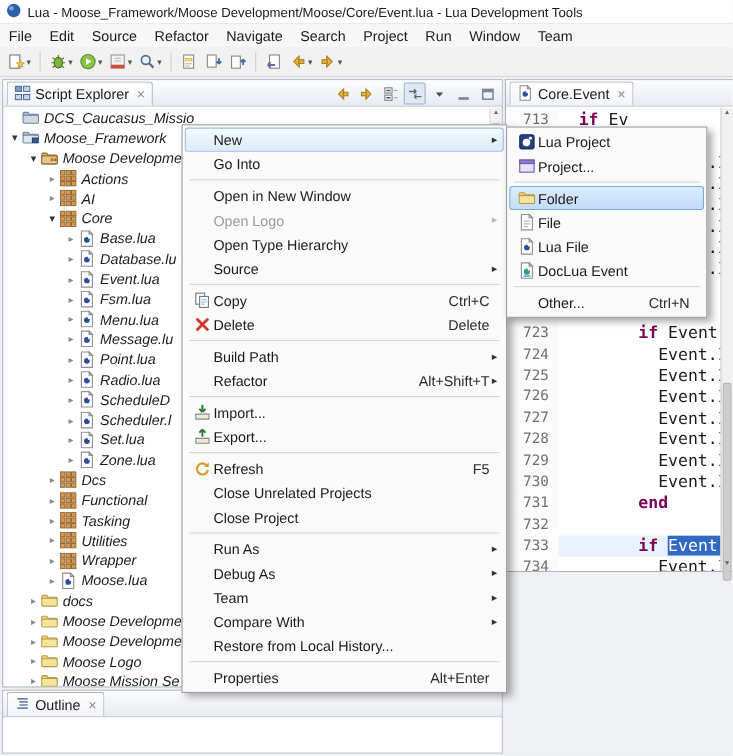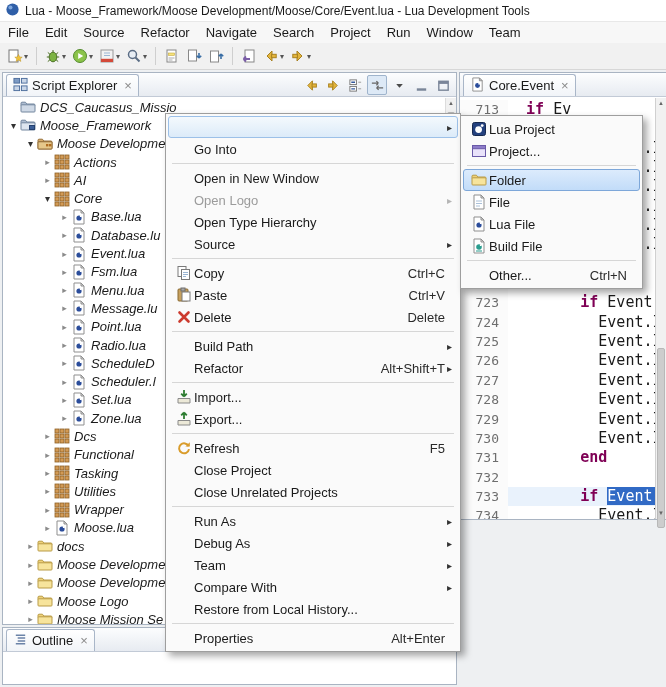--- a/index.html
+++ b/index.html
@@ -846,20 +846,21 @@
         <div class="vs-thumb" style="top:250px;height:180px;"></div>
         <div class="vs-arrow" style="position:absolute;bottom:0;left:0;right:0;">▼</div>
       </div>
     </div>
 
   </div>
 
   <div class="context-menu" id="ctxmenu">
       <div class="mi highlight">
         <span class="mic"></span>
+        <span class="lbl">New</span>
         <span class="arrow">▸</span>
       </div>
       <div class="mi">
         <span class="mic"></span>
         <span class="lbl">Go Into</span>
       </div>
       <div class="msep"></div>
       <div class="mi">
         <span class="mic"></span>
         <span class="lbl">Open in New Window</span>
@@ -886,31 +887,20 @@
             <rect x="5.5" y="4.5" width="8" height="10" fill="#fff" stroke="#7a7a7a"></rect>
             <path d="M7 7.5h5M7 9.5h5M7 11.5h3" stroke="#9bb6d4"></path>
           </svg>
         </span>
         <span class="lbl">Copy</span>
         <span class="sc">Ctrl+C</span>
       </div>
       <div class="mi">
         <span class="mic">
           <svg viewBox="0 0 16 16">
-            <rect x="2" y="2" width="10" height="12" rx="1" fill="#c7a15f" stroke="#8a6a33"></rect>
-            <rect x="5" y="1" width="4" height="3" fill="#a7a7a7" stroke="#6e6e6e"></rect>
-            <rect x="6" y="5" width="8" height="9" fill="#fff" stroke="#7a7a7a"></rect>
-          </svg>
-        </span>
-        <span class="lbl">Paste</span>
-        <span class="sc">Ctrl+V</span>
-      </div>
-      <div class="mi">
-        <span class="mic">
-          <svg viewBox="0 0 16 16">
             <path d="M3.5 3.5l9 9M12.5 3.5l-9 9" stroke="#cc3a2e" stroke-width="2.6" stroke-linecap="round"></path>
           </svg>
         </span>
         <span class="lbl">Delete</span>
         <span class="sc">Delete</span>
       </div>
       <div class="msep"></div>
       <div class="mi">
         <span class="mic"></span>
         <span class="lbl">Build Path</span>
@@ -947,25 +937,25 @@
           <svg viewBox="0 0 16 16">
             <path d="M12.6 6.2A5 5 0 1 0 13 9.2" fill="none" stroke="#d99c2b" stroke-width="2"></path>
             <path d="M13.8 2.2v4.4h-4.4z" fill="#d99c2b"></path>
           </svg>
         </span>
         <span class="lbl">Refresh</span>
         <span class="sc">F5</span>
       </div>
       <div class="mi">
         <span class="mic"></span>
+        <span class="lbl">Close Unrelated Projects</span>
+      </div>
+      <div class="mi">
+        <span class="mic"></span>
         <span class="lbl">Close Project</span>
-      </div>
-      <div class="mi">
-        <span class="mic"></span>
-        <span class="lbl">Close Unrelated Projects</span>
       </div>
       <div class="msep"></div>
       <div class="mi">
         <span class="mic"></span>
         <span class="lbl">Run As</span>
         <span class="arrow">▸</span>
       </div>
       <div class="mi">
         <span class="mic"></span>
         <span class="lbl">Debug As</span>
@@ -1046,21 +1036,21 @@
       <div class="mi">
         <span class="mic">
           <svg viewBox="0 0 16 16">
             <path d="M3 1h7l3 3v11H3z" fill="#fff" stroke="#8f8f8f"></path>
             <path d="M10 1l3 3h-3z" fill="#d9d9d9" stroke="#8f8f8f"></path>
             <circle cx="8" cy="9" r="2.8" fill="#2a9d8f"></circle>
             <circle cx="9.7" cy="7.2" r=".9" fill="#fff"></circle>
             <path d="M5 13h6" stroke="#2a9d8f"></path>
           </svg>
         </span>
-        <span class="lbl">Build File</span>
+        <span class="lbl">DocLua Event</span>
       </div>
       <div class="msep"></div>
       <div class="mi">
         <span class="mic"></span>
         <span class="lbl">Other...</span>
         <span class="sc">Ctrl+N</span>
       </div>
     </div>
 
 </div>

